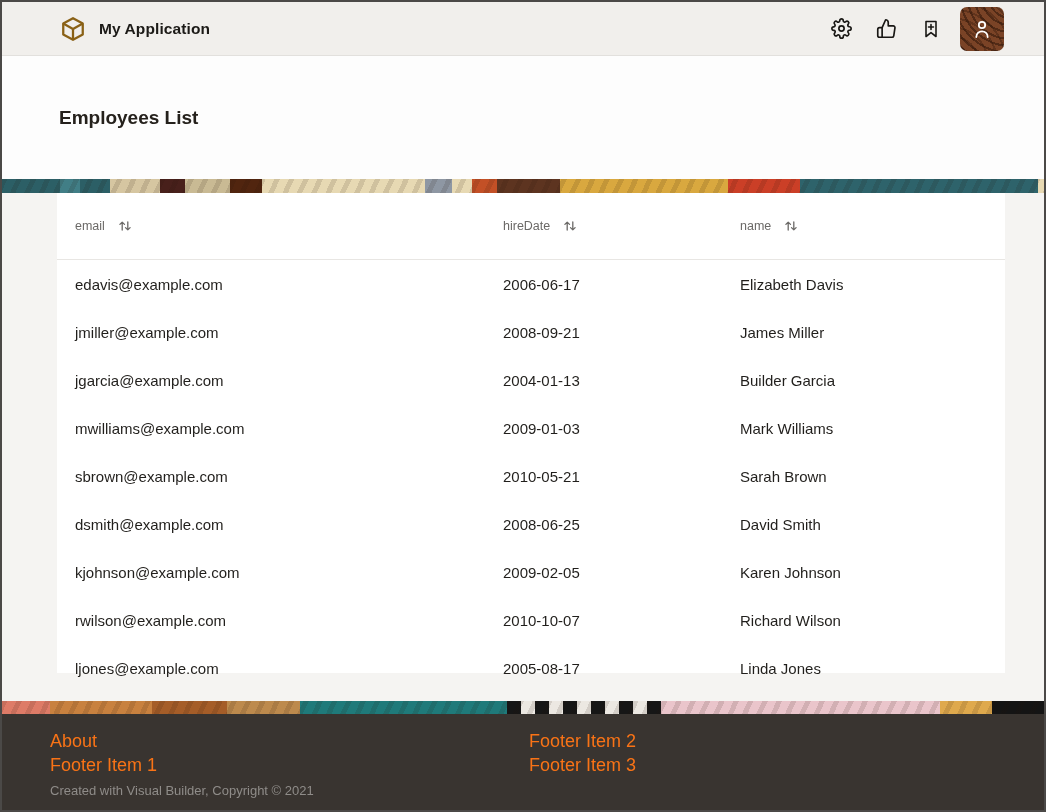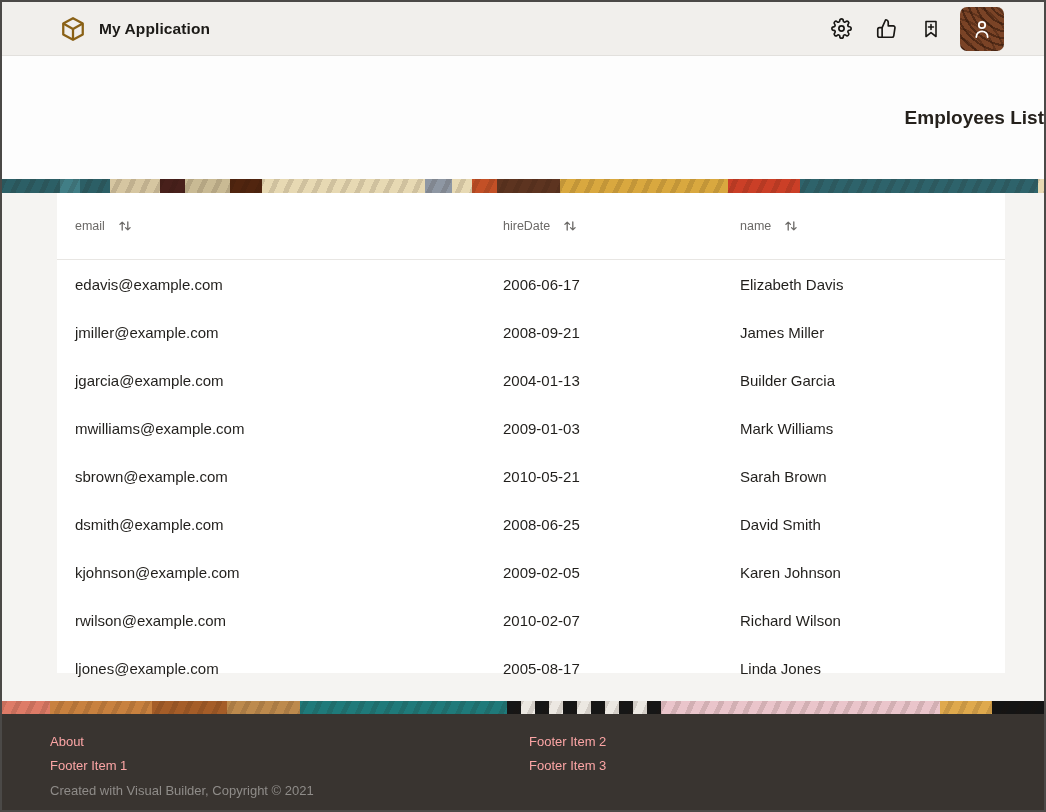--- a/index.html
+++ b/index.html
@@ -40,21 +40,20 @@
       repeating-radial-gradient(circle at -20% 130%, rgba(48,22,9,.35) 0 2px, rgba(0,0,0,0) 2px 9px);
     display: flex; align-items: center; justify-content: center;
   }
 
   
   .hero {
     height: 123px; flex: 0 0 123px;
     background: #fdfdfd;
     display: flex; align-items: center;
     padding-left: 57px;
-    justify-content: flex-end;
   }
   .page-title { font-size: 19px; font-weight: 600; color: #25211c; }
 
   
   .strip { position: relative; width: 100%; overflow: hidden; }
   .strip::after {
     content: ""; position: absolute; inset: 0;
     background: repeating-linear-gradient(115deg, rgba(35,18,8,.12) 0 5px, rgba(0,0,0,0) 5px 13px);
   }
   .strip-top {
@@ -99,21 +98,21 @@
 
   
   .app-footer {
     flex: 0 0 96px; background: #393430;
     padding: 15px 0 0 48px;
   }
   .footer-links {
     display: grid; grid-template-columns: 479px auto;
     grid-auto-rows: 24px; align-items: center;
   }
-  .footer-link { font-size: 13px; color: #fca5a5; text-decoration: none; cursor: pointer; }
+  .footer-link { font-size: 18px; color: #f97316; text-decoration: none; cursor: pointer; }
   .copyright { margin-top: 2px; font-size: 13px; color: #8f8c89; line-height: 24px; }
 
   svg { display: block; }
 </style>
 </head>
 <body>
 
 <div class="window">
 
   <header class="app-header">
@@ -232,21 +231,21 @@
         <div class="td">2008-06-25</div>
         <div class="td">David Smith</div>
       </div>
       <div class="grid-row trow">
         <div class="td">kjohnson@example.com</div>
         <div class="td">2009-02-05</div>
         <div class="td">Karen Johnson</div>
       </div>
       <div class="grid-row trow">
         <div class="td">rwilson@example.com</div>
-        <div class="td">2010-02-07</div>
+        <div class="td">2010-10-07</div>
         <div class="td">Richard Wilson</div>
       </div>
       <div class="grid-row trow">
         <div class="td">ljones@example.com</div>
         <div class="td">2005-08-17</div>
         <div class="td">Linda Jones</div>
       </div>
 
     </div>
   </main>

